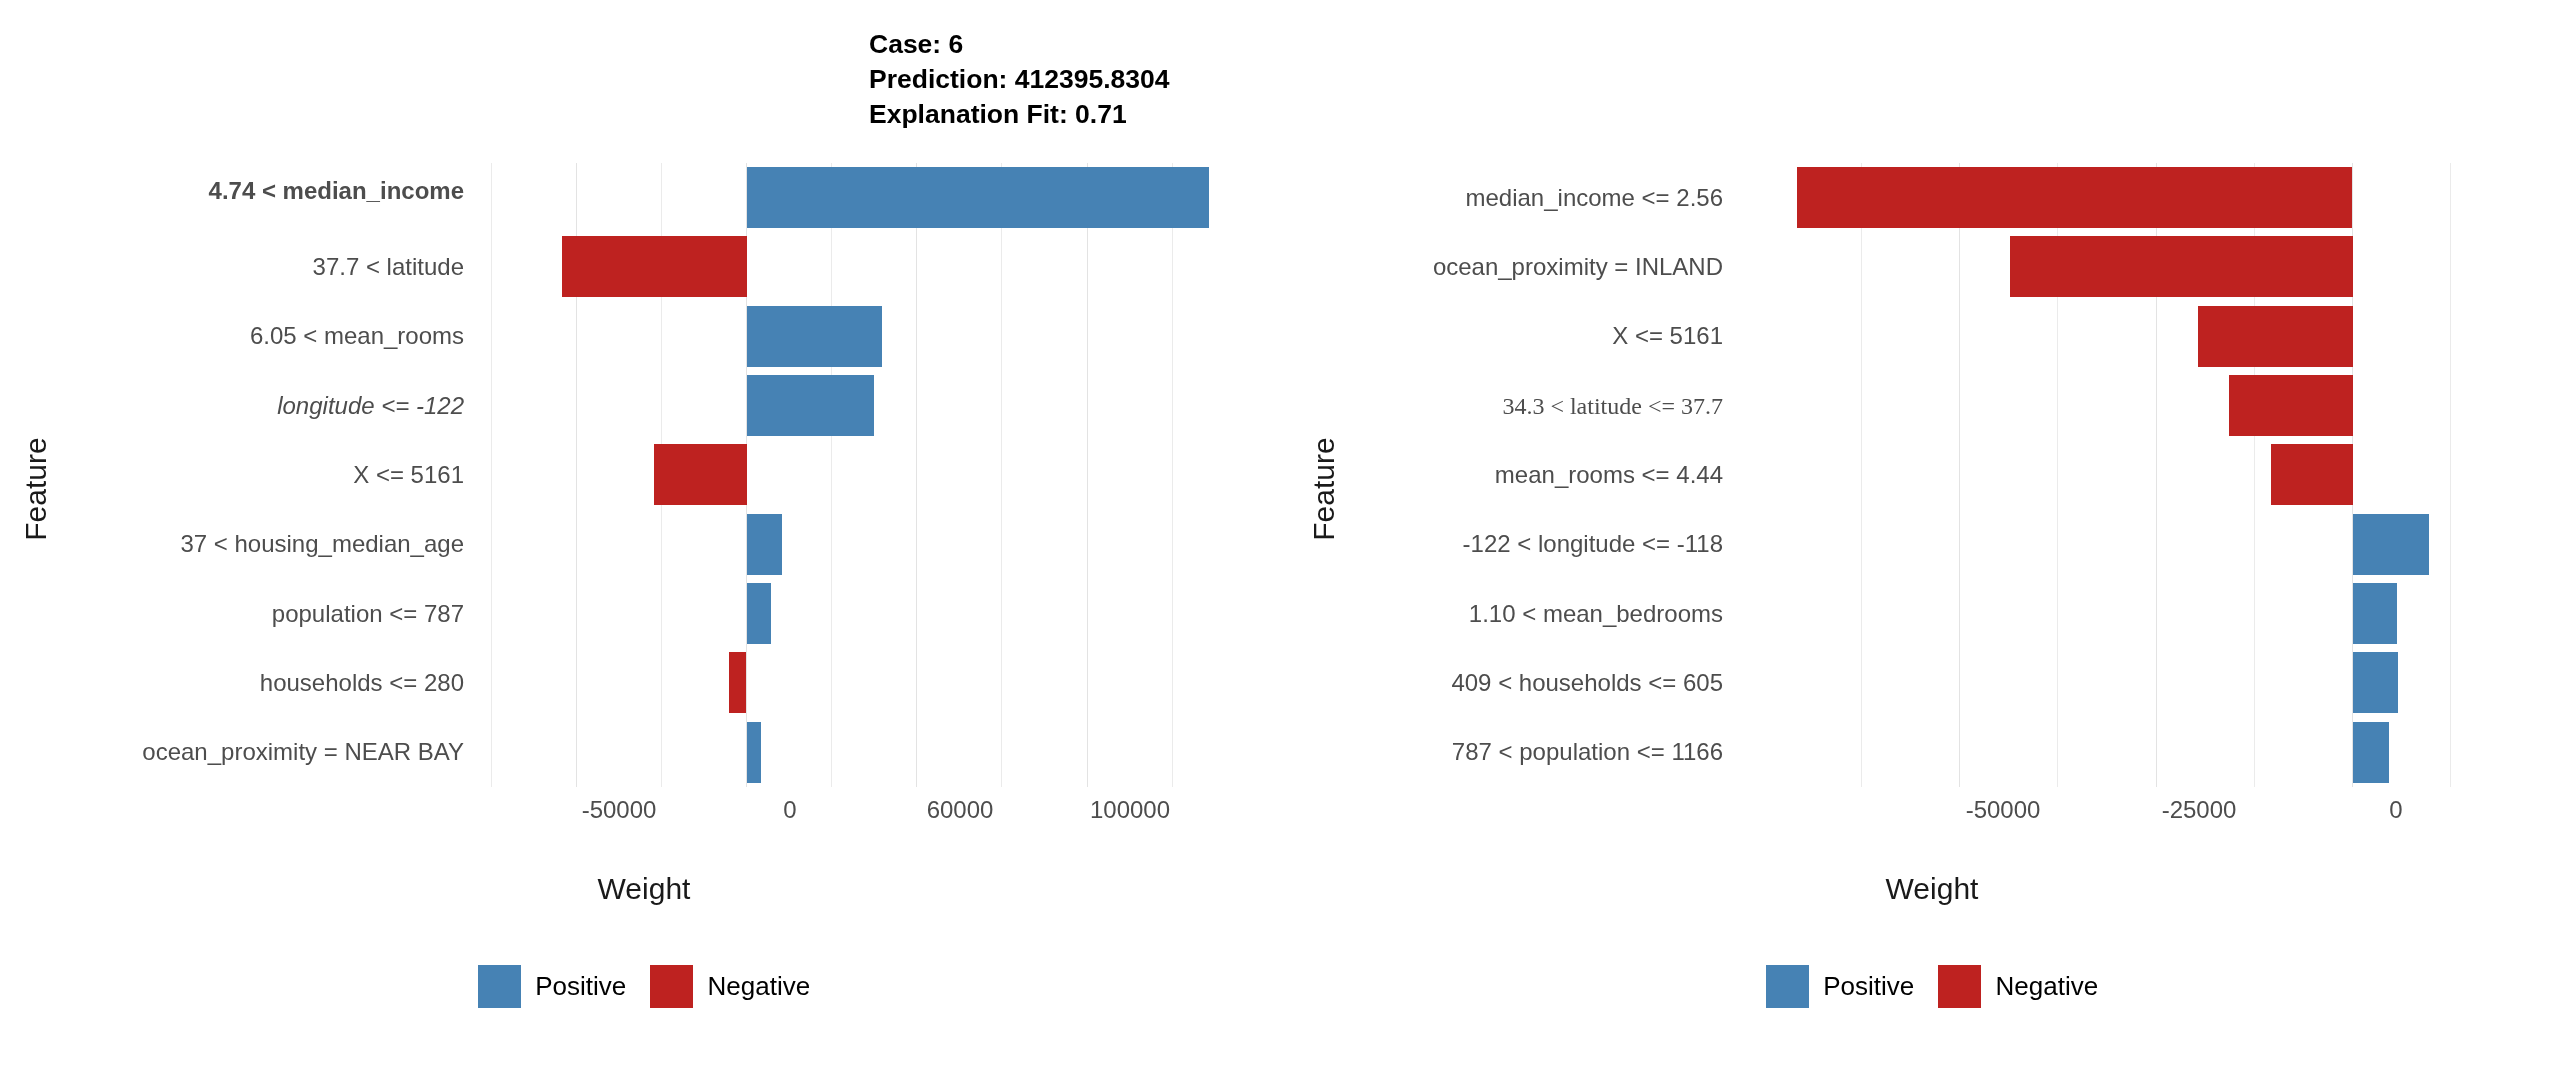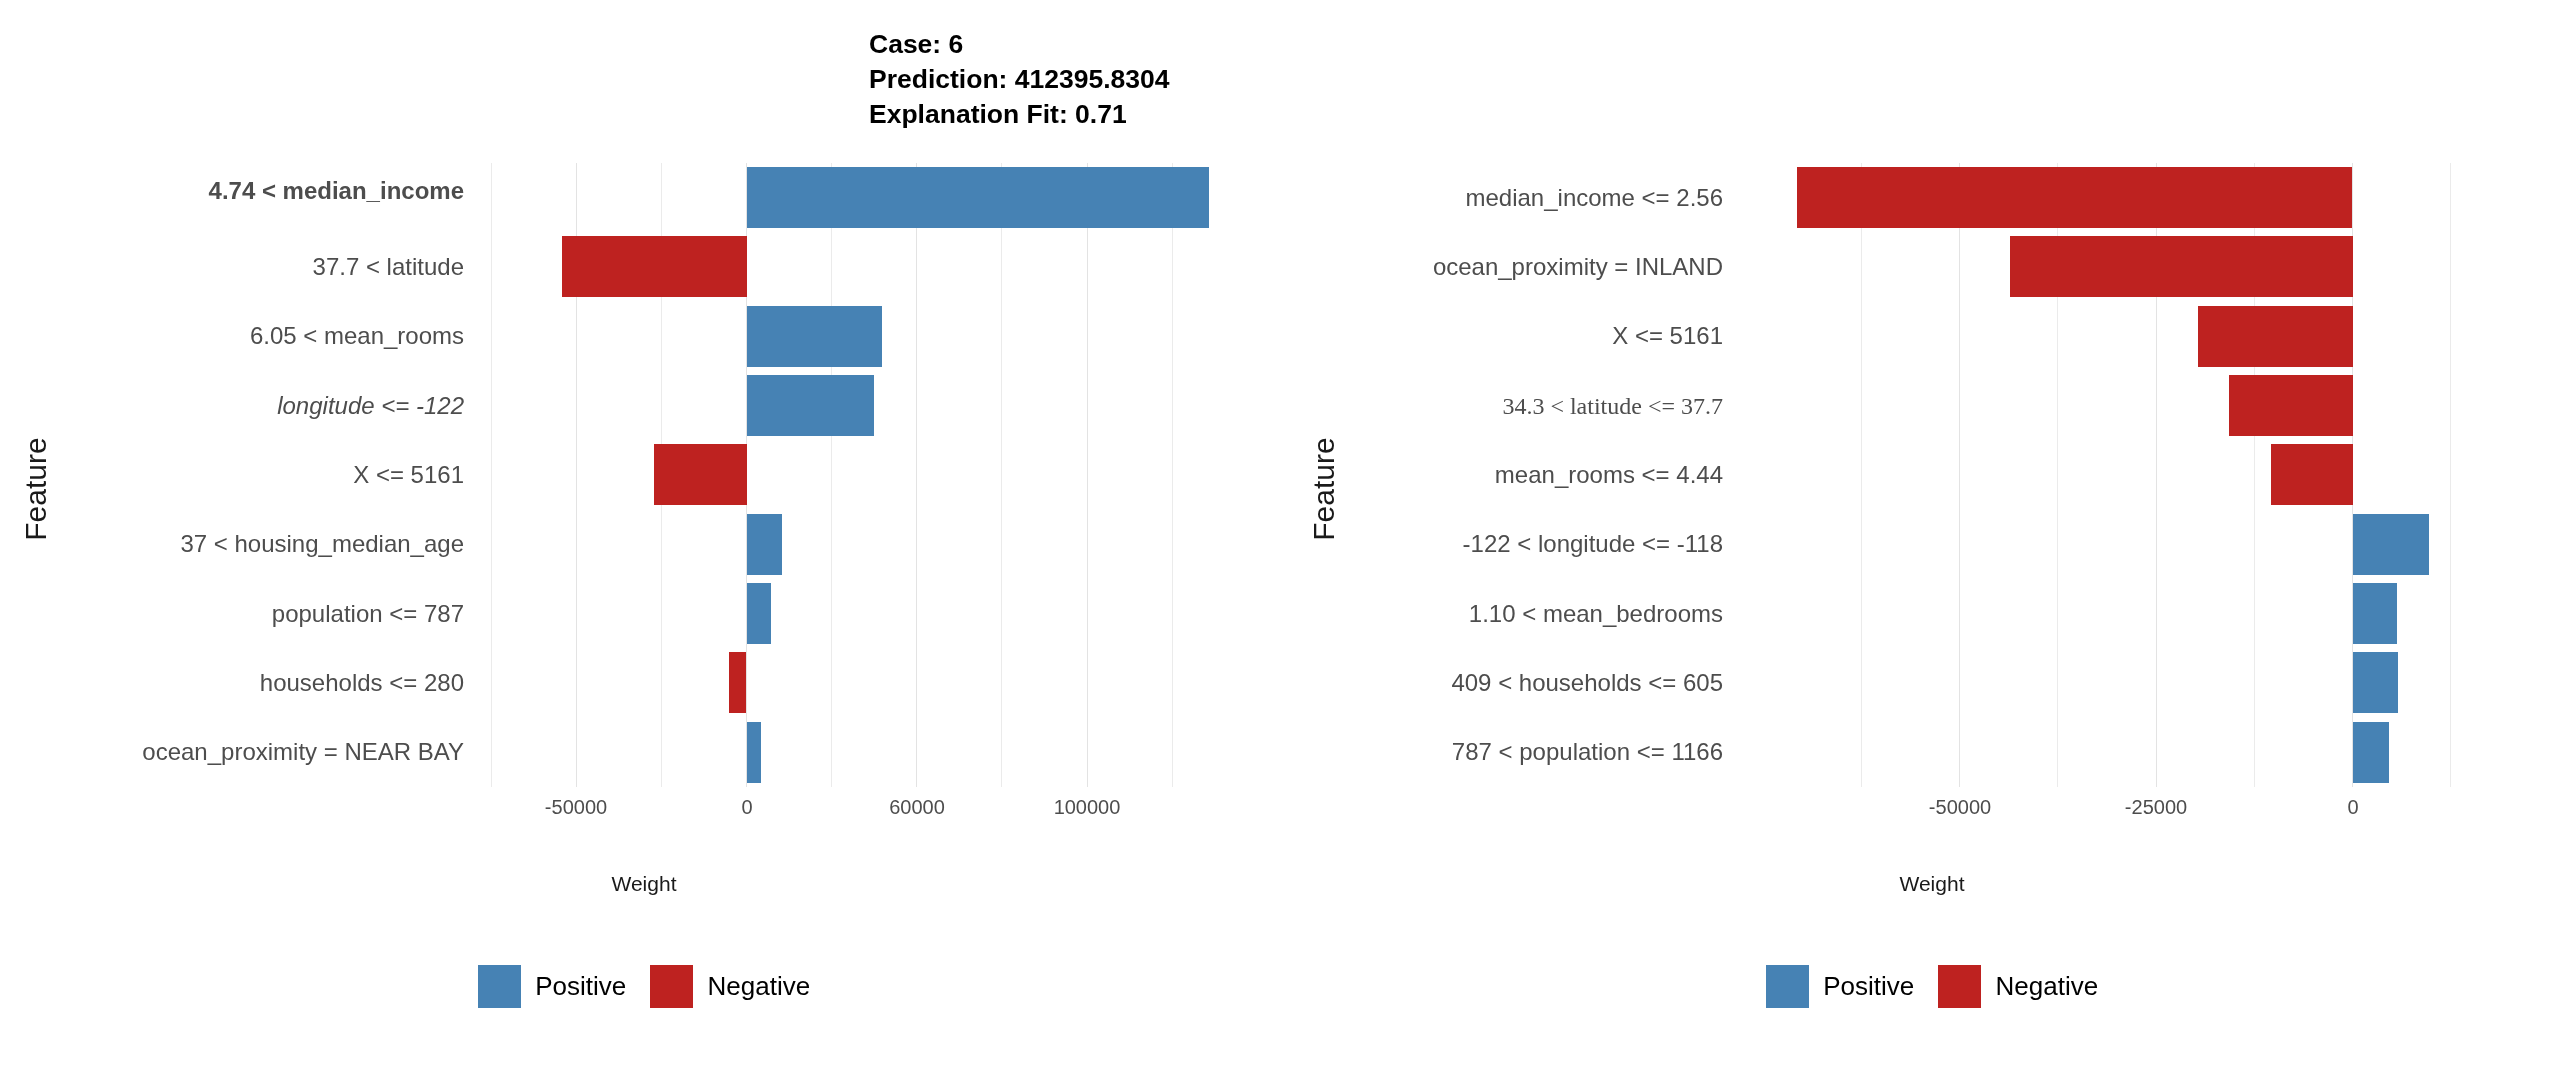--- a/index.html
+++ b/index.html
@@ -52,21 +52,21 @@
     transform: rotate(-90deg);
     transform-origin: center center;
     white-space: nowrap;
   }
   .axis-title-x {
     position: absolute;
     left: 0px;
     top: 872px;
     width: 1288px;
     text-align: center;
-    font-size: 21px;
+    font-size: 30px;
     color: #1a1a1a;
   }
 
   
   .plot {
     position: absolute;
     top: 163px;
     height: 624px;
   }
   .plot.left  { left: 481px;  width: 753px; }
@@ -119,24 +119,25 @@
   .xlabels {
     position: absolute;
     top: 796px;
     height: 36px;
   }
   .xlabels.left  { left: 481px; width: 753px; }
   .xlabels.right { left: 452px; width: 738px; }
   .xlabel {
     position: absolute;
     top: 0;
-    font-size: 20px;
+    font-size: 24px;
     color: #4d4d4d;
     white-space: nowrap;
     transform: translateX(-50%);
+    margin-left: 43px;
   }
 
   
   .legend {
     position: absolute;
     top: 965px;
     left: 0;
     width: 1288px;
     display: flex;
     flex-direction: row;

